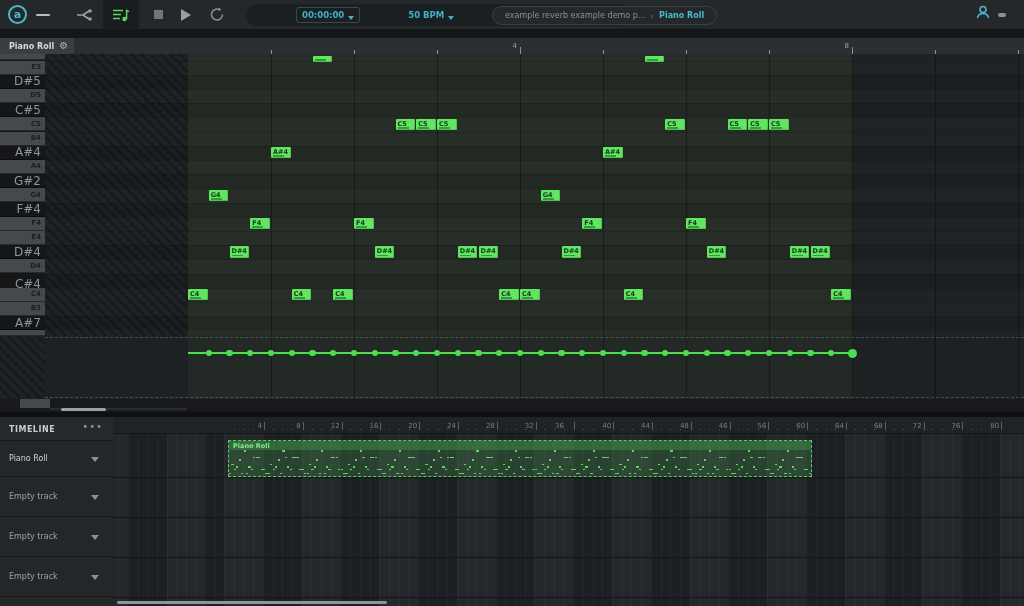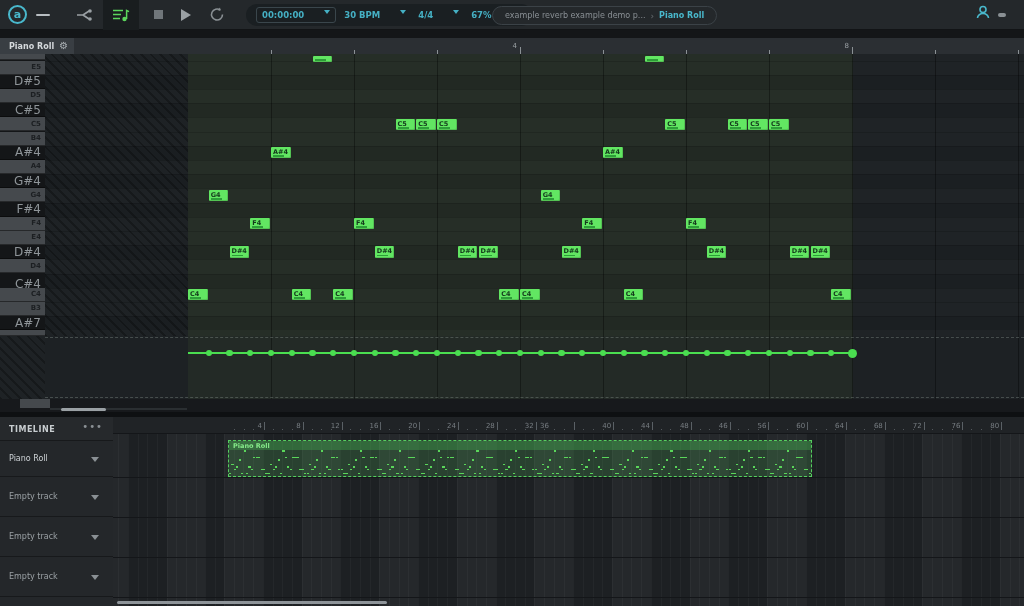--- a/index.html
+++ b/index.html
@@ -15,22 +15,22 @@
     justify-content:center; margin-left:8px; }
   .tb-btn { height:30px; padding:0 9px; display:flex; align-items:center; justify-content:center;
     color:#9aa0a4; }
   .tb-btn.active { background:#191d1f; }
   .hamburger div { width:14px; height:2px; background:#b8bec2; margin:2px 0; border-radius:1px; }
   .stop-sq { width:9px; height:9px; background:#70767a; }
   .play-tri { width:0; height:0; border-left:10px solid #9aa0a4;
     border-top:6px solid transparent; border-bottom:6px solid transparent; }
   #transport-pill { display:flex; align-items:center; gap:4px; height:22px;
     background:#1a1f22; border-radius:11px; padding:0 10px; margin-left:12px; }
-  .tp-item { display:flex; align-items:flex-start; gap:20px; color:#45b0c4; font-size:8.5px;
-    font-weight:bold; padding:0 4px; }
+  .tp-item { display:flex; align-items:flex-end; gap:4px; color:#45b0c4; font-size:8.5px;
+    font-weight:bold; padding:0 4px;margin-left:40px; }
   .tp-item.boxed { border:1px solid #3a464c; border-radius:3px; padding:2px 5px; }
   .carat { width:0; height:0; border-left:3.5px solid transparent; border-right:3.5px solid transparent;
     border-top:4px solid #45b0c4; }
   #breadcrumb { position:absolute; left:492px; top:6px; height:19px; display:flex;
     align-items:center; gap:5px; border:1px solid #3b4247; border-radius:10px;
     padding:0 12px; background:#24282b; }
   #breadcrumb .proj { color:#8a9095; font-size:8px; }
   #breadcrumb .sep { color:#6a7074; font-size:9px; }
   #breadcrumb .cur { color:#49b8cc; font-size:8px; font-weight:bold; }
   #user-area { position:absolute; right:18px; top:5px; display:flex; gap:8px; align-items:center; }
@@ -153,21 +153,21 @@
         <path d="M13.5 7.5 a5.5 5.5 0 1 1 -2.2 -4.4" stroke="#8a9094" stroke-width="1.6" fill="none"></path>
         <path d="M11 0.5 L11.6 3.6 L8.6 3.2 Z" fill="#8a9094"></path>
       </svg>
     </div>
     <div id="transport-pill">
       <div class="tp-item boxed">
         <span>00:00:00</span>
           <div class="carat"></div>
       </div>
       <div class="tp-item">
-        <span>30 BPM</span>
+        <span>50 BPM</span>
           <div class="carat"></div>
       </div>
       <div class="tp-item">
         <span>4/4</span>
           <div class="carat"></div>
       </div>
       <div class="tp-item">
         <span>67%</span>
           <div class="carat"></div>
       </div>
@@ -392,21 +392,21 @@
         <div class="key white" style="top: 77.5px; height: 14.2px;">
           <span>B4</span>
         </div>
         <div class="key black" style="top: 91.7px; height: 14.2px;">
           <span>A#4</span>
         </div>
         <div class="key white" style="top: 105.9px; height: 14.2px;">
           <span>A4</span>
         </div>
         <div class="key black" style="top: 120.1px; height: 14.2px;">
-          <span>G#4</span>
+          <span>G#2</span>
         </div>
         <div class="key white" style="top: 134.3px; height: 14.2px;">
           <span>G4</span>
         </div>
         <div class="key black" style="top: 148.5px; height: 14.2px;">
           <span>F#4</span>
         </div>
         <div class="key white" style="top: 162.7px; height: 14.2px;">
           <span>F4</span>
         </div>
@@ -531,21 +531,21 @@
           <div class="tl-num" style="left: 361.8px;">28</div>
           <div class="tl-numtick" style="left: 383.8px;"></div>
           <div class="tl-dot" style="left: 392.5px;"></div>
           <div class="tl-dot" style="left: 402.2px;"></div>
           <div class="tl-dot" style="left: 411.9px;"></div>
           <div class="tl-num" style="left: 400.6px;">32</div>
           <div class="tl-numtick" style="left: 422.6px;"></div>
           <div class="tl-dot" style="left: 431.3px;"></div>
           <div class="tl-dot" style="left: 441px;"></div>
           <div class="tl-dot" style="left: 450.7px;"></div>
-          <div class="tl-num" style="left: 416px;">36</div>
+          <div class="tl-num" style="left: 431px;">36</div>
           <div class="tl-numtick" style="left: 461.4px;"></div>
           <div class="tl-dot" style="left: 470.1px;"></div>
           <div class="tl-dot" style="left: 479.8px;"></div>
           <div class="tl-dot" style="left: 489.5px;"></div>
           <div class="tl-num" style="left: 478.2px;">40</div>
           <div class="tl-numtick" style="left: 500.2px;"></div>
           <div class="tl-dot" style="left: 508.9px;"></div>
           <div class="tl-dot" style="left: 518.6px;"></div>
           <div class="tl-dot" style="left: 528.3px;"></div>
           <div class="tl-num" style="left: 517px;">44</div>

